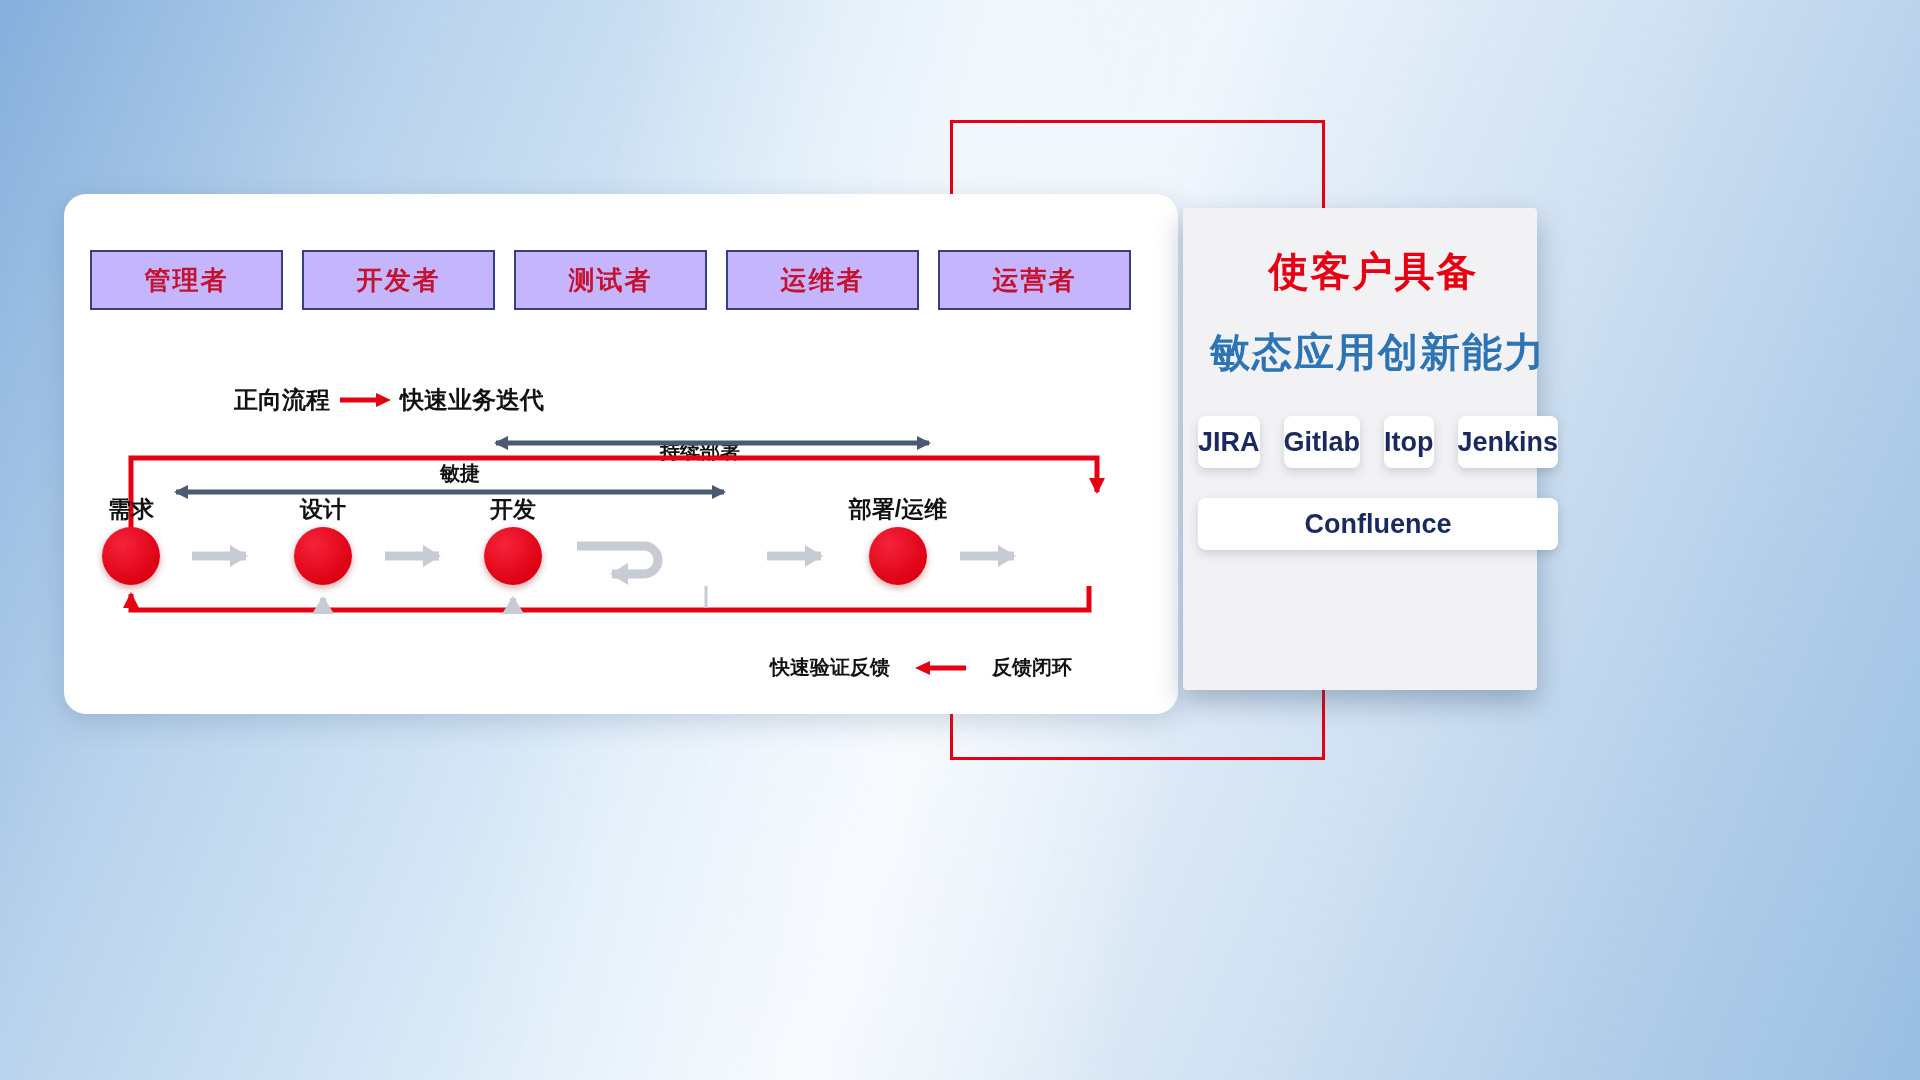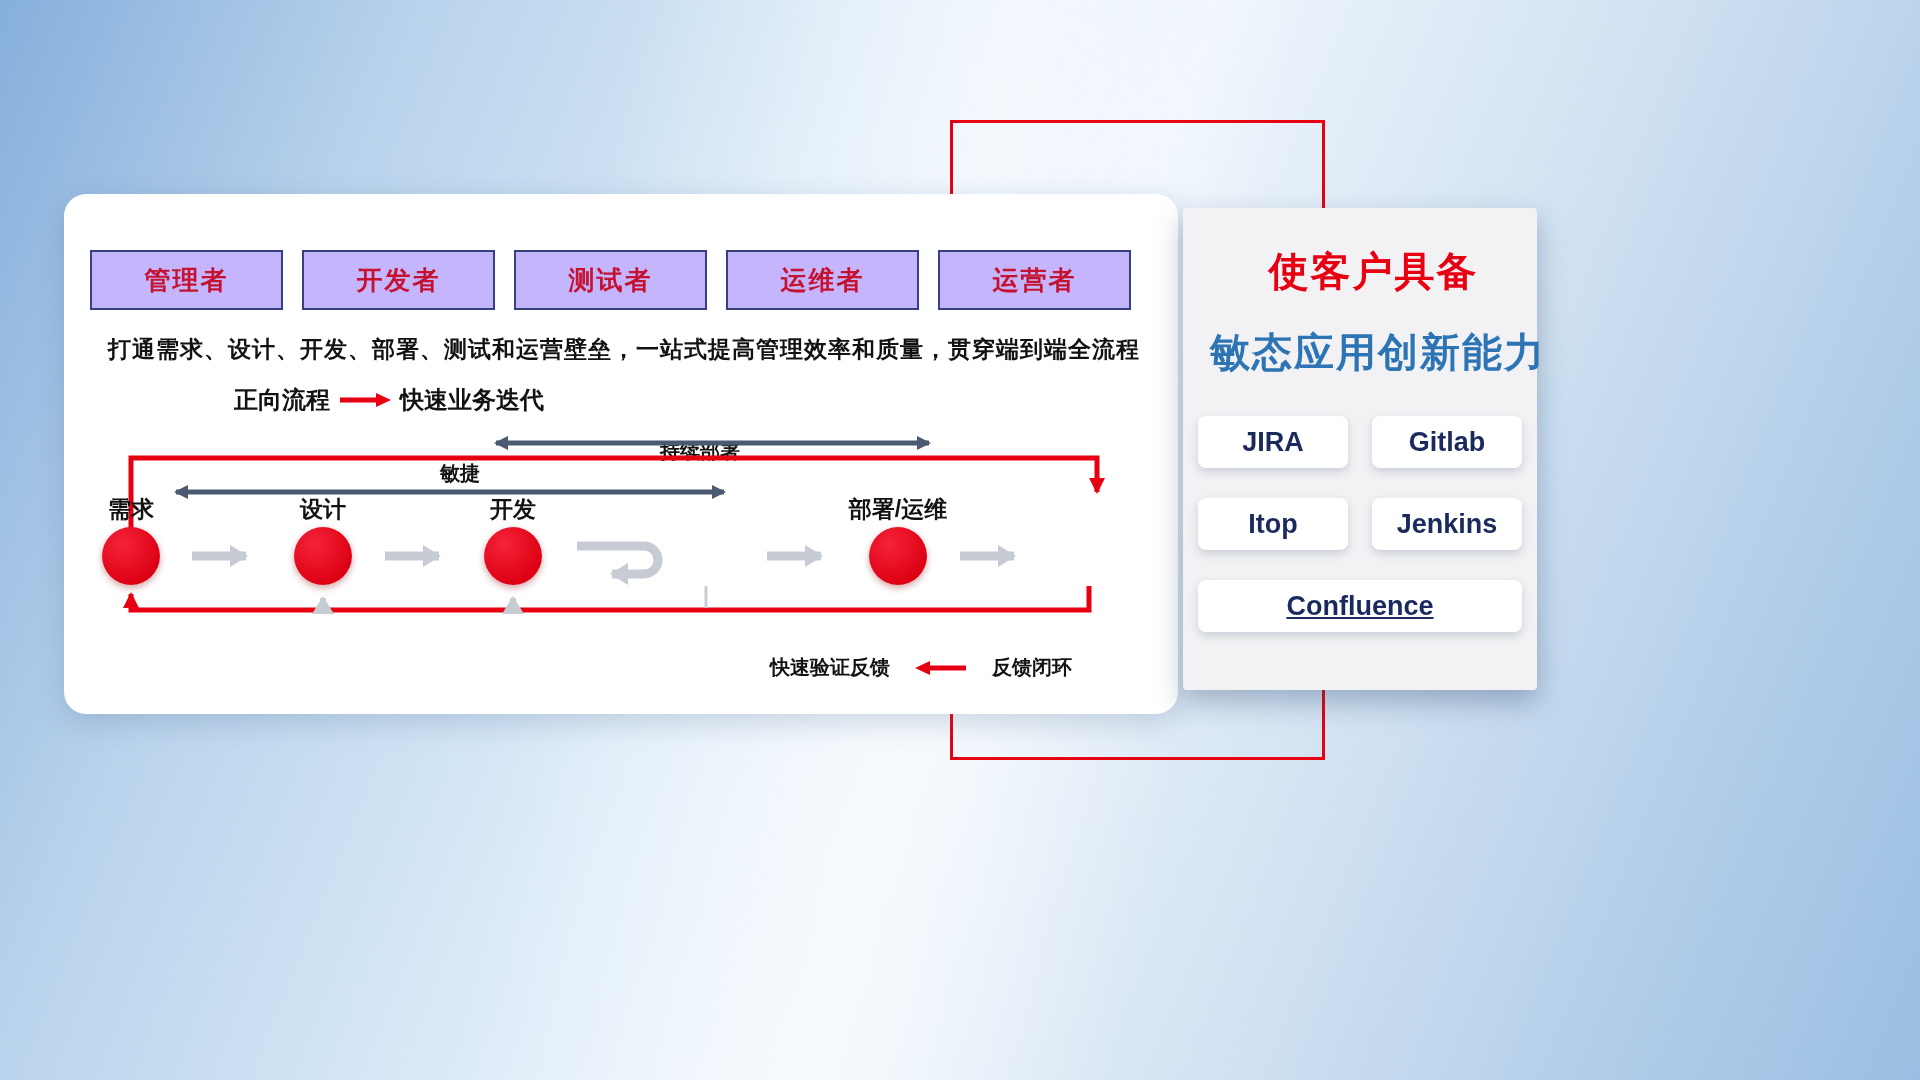--- a/index.html
+++ b/index.html
@@ -144,37 +144,37 @@
     letter-spacing: 2px;
     white-space: nowrap;
     padding-left: 27px;
   }
   .panel-title.red { margin-top: 36px; color: #e60012; }
   .panel-title.blue { margin-top: 26px; color: #2d74b5; }
 
   .tools-grid {
     margin: 36px 15px 0;
     display: grid;
-    grid-template-columns: 1fr 1fr;
+    grid-template-columns: 1fr 1fr 1fr 1fr;
     column-gap: 24px;
     row-gap: 30px;
   }
   .tool-btn {
     height: 52px;
     background: #ffffff;
     border-radius: 8px;
     box-shadow: 0 4px 10px rgba(30, 50, 90, 0.18);
     display: flex;
     align-items: center;
     justify-content: center;
     font-size: 27px;
     font-weight: bold;
     color: #1a2a5e;
   }
-  .tool-btn.wide { grid-column: 1 / -1; text-decoration: underline; }
+  .tool-btn.wide { grid-column: 1 / -1; }
 </style>
 </head>
 <body>
 
 <div class="stage">
 
   <div class="red-frame"></div>
 
   <div class="main-card">
 
@@ -189,21 +189,20 @@
         <span>测试者</span>
       </div>
       <div class="role-box">
         <span>运维者</span>
       </div>
       <div class="role-box">
         <span>运营者</span>
       </div>
     </div>
 
-    <div class="description">打通需求、设计、开发、部署、测试和运营壁垒，一站式提高管理效率和质量，贯穿端到端全流程</div>
 
     <div class="legend-forward">
       <span>正向流程</span>
       <svg width="54" height="16">
         <line x1="2" y1="8" x2="40" y2="8" stroke="#e60012" stroke-width="5"></line>
         <path d="M38,1 L53,8 L38,15 Z" fill="#e60012"></path>
       </svg>
       <span>快速业务迭代</span>
     </div>
 

